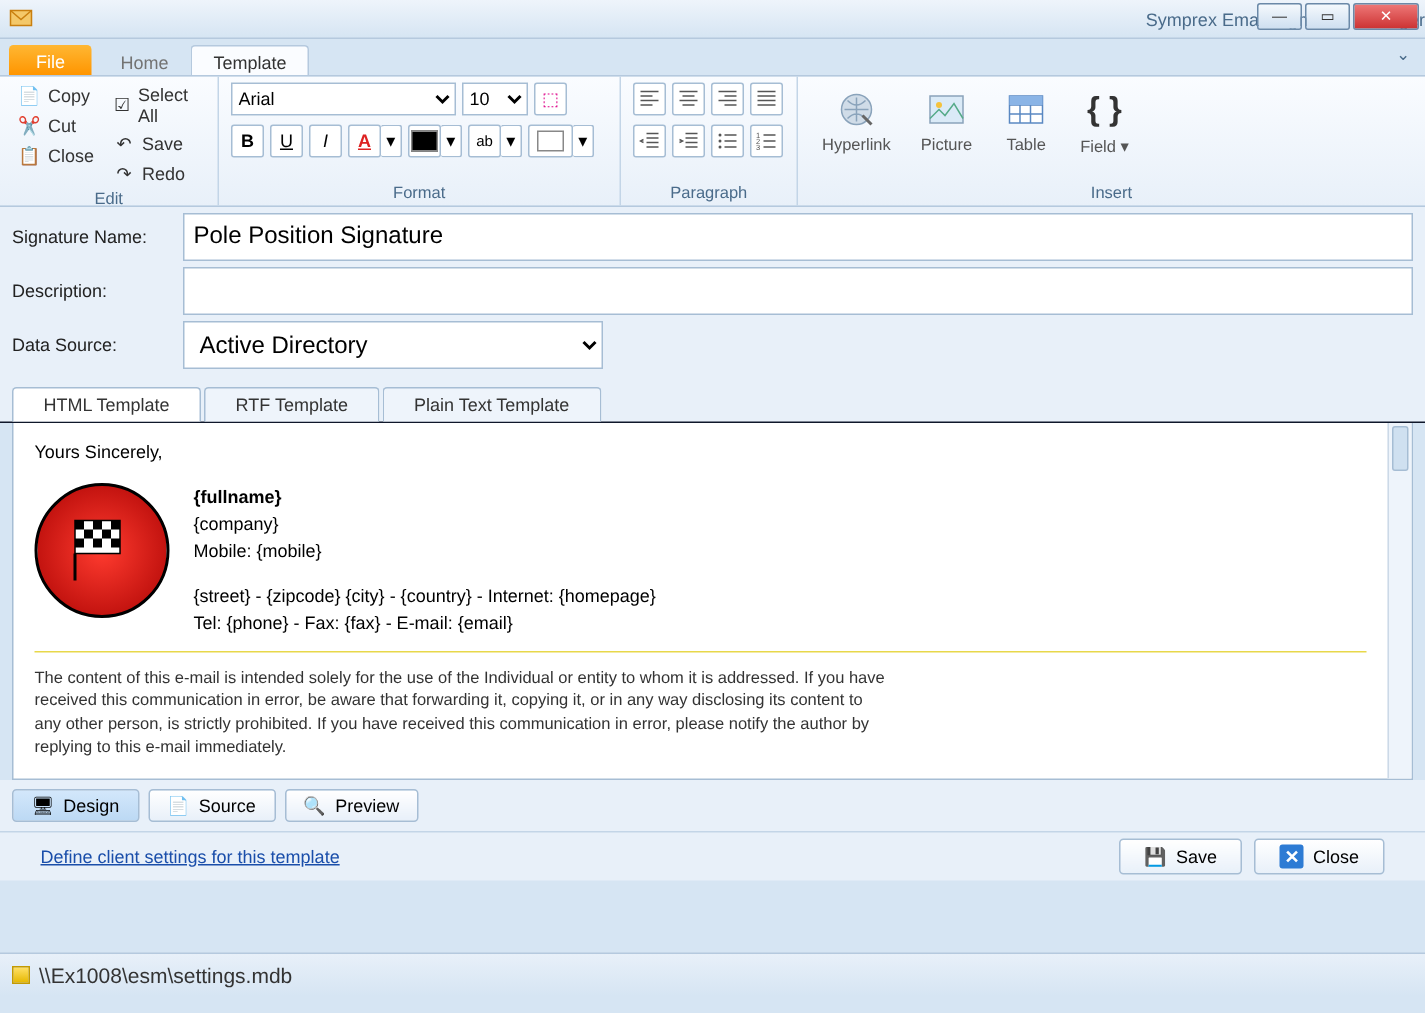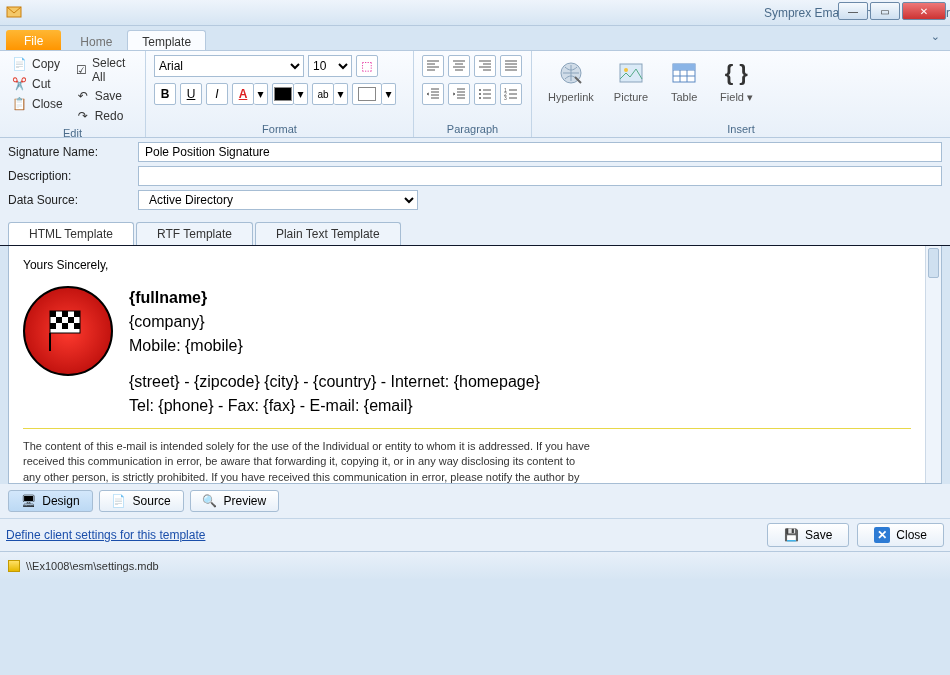--- a/index.html
+++ b/index.html
@@ -33,59 +33,59 @@
 .sq-btn { width:22px; height:22px; border:1px solid #a6bdd4; background:#fff; display:flex; align-items:center; justify-content:center; cursor:pointer; border-radius:2px; font-size:12px;}
 .dd-group { display:flex;}
 .dd-group .sq-btn:not(:first-child){border-left:none;}
 .color-box{width:18px;height:14px;background:#000;border:1px solid #888;}
 .highlight-box{width:18px;height:14px;background:#fff;border:1px solid #888;}
 .big-item { display:flex; flex-direction:column; align-items:center; gap:2px; padding:2px 8px; cursor:pointer; color:#555; font-size:11px;}
 .big-item .ic { width:32px; height:32px; display:flex; align-items:center; justify-content:center;}
 
 
 .form-area { padding:4px 8px; background:#e8f0f9;}
-.form-row { display:flex; align-items:center; margin-bottom:4px; gap:20px;}
+.form-row { display:flex; align-items:center; margin-bottom:4px; gap:4px;}
 .form-row label { width:110px; color:#222; font-size:12px;}
-.form-row input, .form-row select { flex:1; height:20px; border:1px solid #a6bdd4; padding:0 6px; font-size:12px; background:#fff;}
+.form-row input, .form-row select { flex:1; height:32px; border:1px solid #a6bdd4; padding:0 6px; font-size:16px; background:#fff;}
 .form-row select{flex:0 0 280px;}
 
 
 .template-tabs { padding:0 8px; background:#e8f0f9; display:flex; gap:0; border-bottom:1px solid #0f172a; padding-top:4px;}
 .tmpl-tab { padding:4px 20px; border:1px solid #a6bdd4; border-bottom:none; background:#eef4fb; color:#333; font-size:12px; cursor:pointer; margin-right:2px; border-radius:3px 3px 0 0;}
 .tmpl-tab.active { background:#fff; position:relative;}
 
 
 .editor-wrap { margin:0 8px; background:#fff; border:1px solid #a6bdd4; border-top:none; position:relative; height:238px; display:flex;}
 .editor-body { flex:1; padding:12px 14px; font-family:Arial,sans-serif; font-size:12px; color:#000; overflow:auto;}
 .editor-scroll { width:16px; background:#eef4fb; border-left:1px solid #ccd9e7; position:relative;}
 .scroll-thumb { position:absolute; top:2px; left:2px; right:2px; height:30px; background:#cfe0f0; border:1px solid #a6bdd4; border-radius:2px;}
 
 .sig-greeting{margin-bottom:14px;}
 .sig-row{display:flex; gap:16px; align-items:flex-start;}
 .sig-logo{width:90px; height:90px; border-radius:50%; background:radial-gradient(circle at 50% 50%, #ff3b2f 0%, #c41410 70%); border:2px solid #000; display:flex; align-items:center; justify-content:center; flex-shrink:0;}
 .sig-logo svg{width:60px;height:60px;}
-.sig-text{font-size:16px; line-height:1.5;}
+.sig-text{font-size:12px; line-height:1.5;}
 .sig-text .name-line{font-weight:bold;}
 .sig-hr{border:none; border-top:1px solid #e8d84a; margin:10px 0;}
 .disclaimer{font-size:11px; color:#333; line-height:1.4; max-width:570px;}
 
 
 .view-buttons { padding:6px 8px; background:#e8f0f9; display:flex; gap:6px;}
 .view-btn { display:flex; align-items:center; gap:6px; padding:3px 12px; border:1px solid #a6bdd4; background:linear-gradient(#fff,#e8f0f9); border-radius:3px; font-size:12px; cursor:pointer;}
 .view-btn.active{background:linear-gradient(#d3e7fb,#bcd9f4);}
 
 
-.bottom-bar { padding:4px 6px; background:#e8f0f9; display:flex; align-items:center; justify-content:space-between; border-top:1px solid #c3d5e7;gap:17px;}
+.bottom-bar { padding:4px 27px; background:#e8f0f9; display:flex; align-items:center; justify-content:space-between; border-top:1px solid #c3d5e7;gap:17px;}
 .bottom-link { color:#1a4eaa; text-decoration:underline; cursor:pointer; font-size:12px;}
 .bottom-actions { display:flex; gap:8px;}
 .action-btn { display:flex; align-items:center; gap:6px; padding:3px 16px; border:1px solid #a6bdd4; background:linear-gradient(#fff,#e8f0f9); border-radius:3px; font-size:12px; cursor:pointer;}
 .action-btn.close .ic{background:#2d7bd4;color:#fff;width:16px;height:16px;display:flex;align-items:center;justify-content:center;border-radius:2px;font-weight:bold;}
 
 
-.statusbar { height:20px; background:linear-gradient(#e8f0f9,#d6e5f3); border-top:1px solid #b5c9de; display:flex; align-items:center; padding:14px 8px; gap:6px; font-size:11px; color:#333;}
+.statusbar { height:20px; background:linear-gradient(#e8f0f9,#d6e5f3); border-top:1px solid #b5c9de; display:flex; align-items:center; padding:14px 8px; gap:6px; font-size:14px; color:#333;margin-top:48px;}
 .status-icon{width:12px;height:12px;background:linear-gradient(#ffe066,#e6b800);border:1px solid #c49a00;}
 </style>
 </head>
 <body>
 
 <div class="titlebar">
   <div class="app-icon">
     <svg viewBox="0 0 16 16">
         <rect x="1" y="3" width="14" height="10" fill="#f4c869" stroke="#c97f0f"></rect>
         <path d="M1 3 L8 9 L15 3" stroke="#c97f0f" fill="none"></path>

